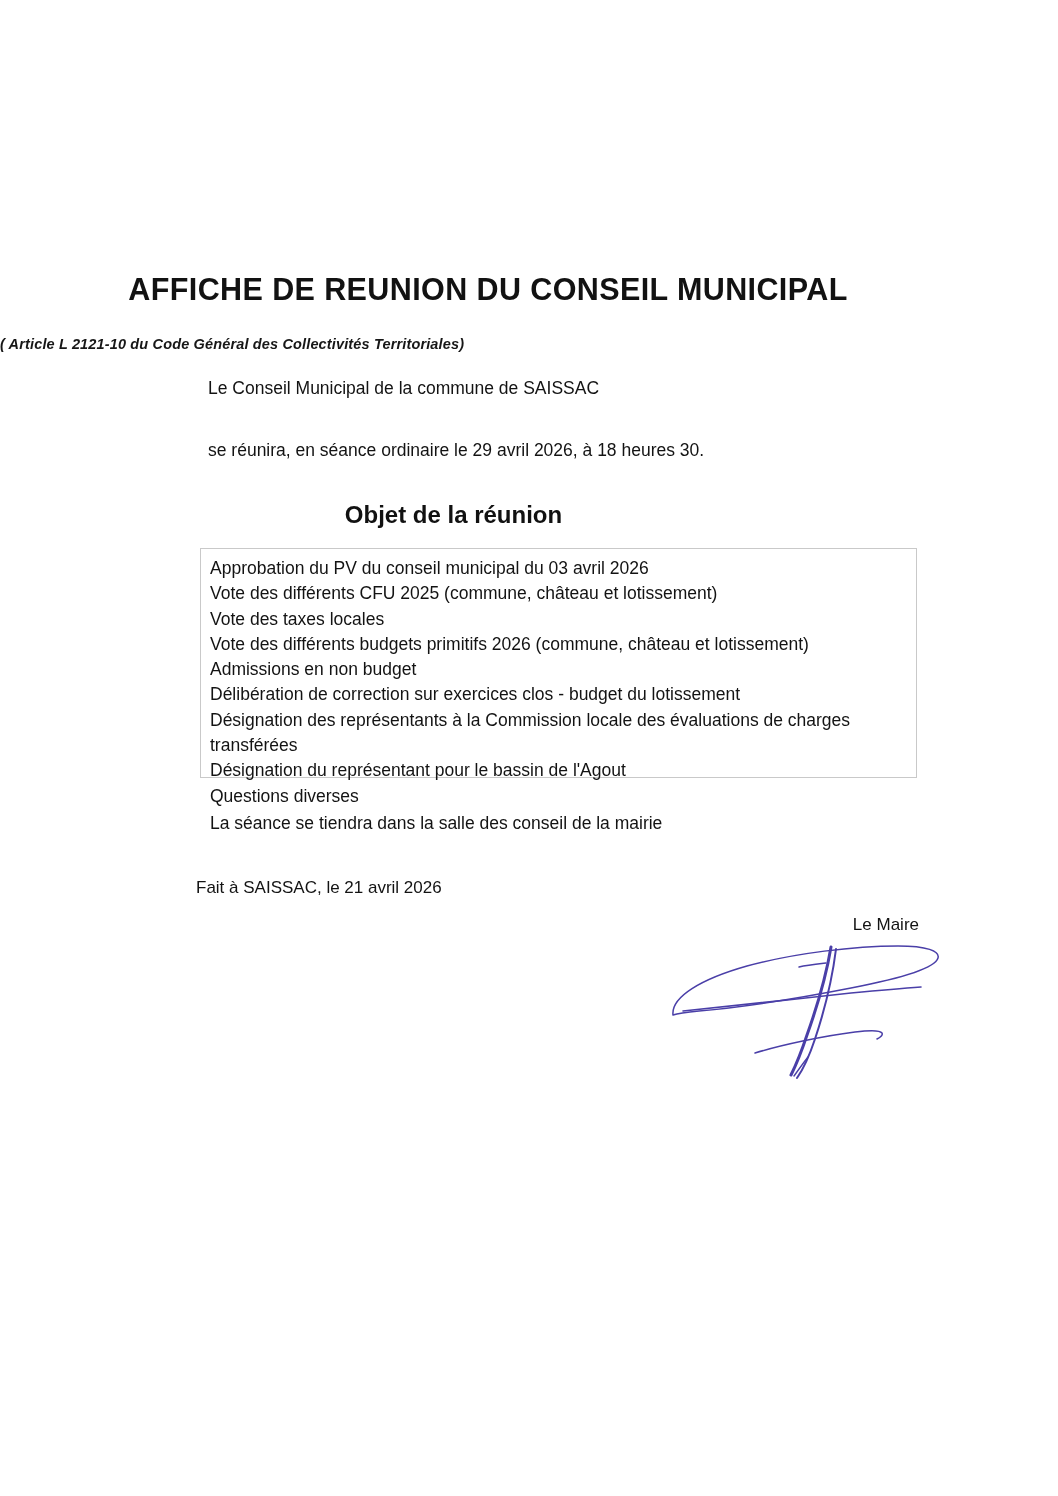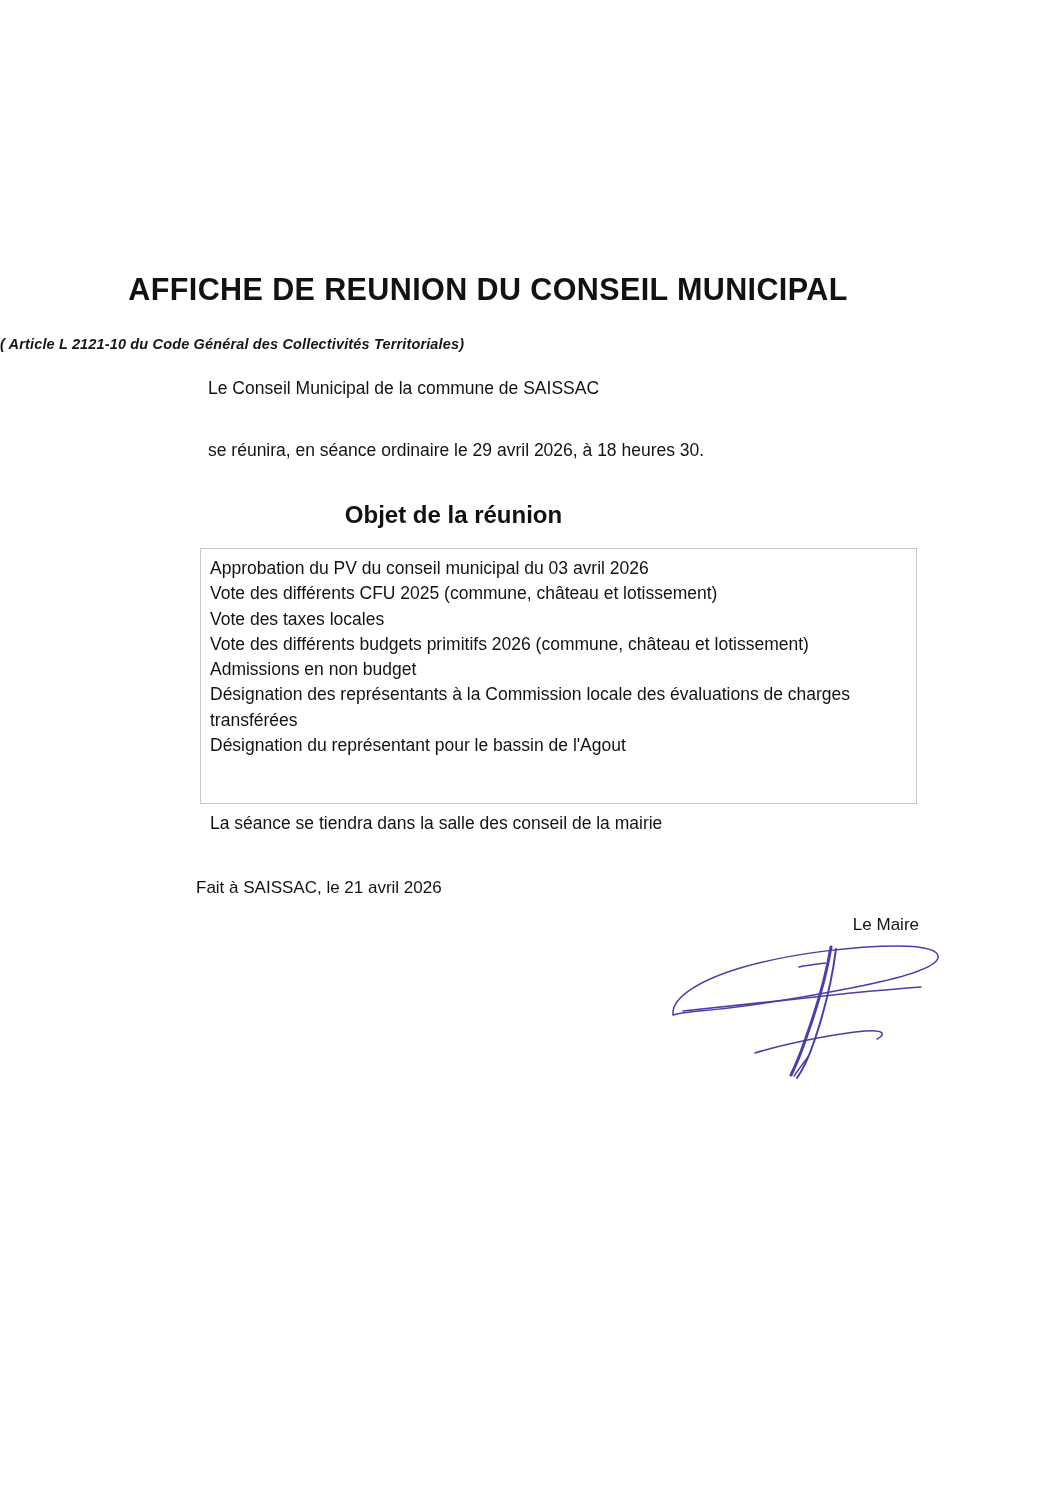--- a/index.html
+++ b/index.html
@@ -74,21 +74,21 @@
     color: #111111;
     white-space: nowrap;
   }
 
   
   .agenda-box {
     position: absolute;
     left: 200px;
     top: 548px;
     width: 717px;
-    height: 256px;
+    height: 230px;
     border: 1px solid #c9c9c9;
     background: transparent;
     padding: 7px 0 0 9px;
   }
   .agenda-list {
     list-style: none;
     margin: 0;
     padding: 0;
   }
   .agenda-list li {
@@ -152,22 +152,24 @@
 
   <div class="section-heading">Objet de la réunion</div>
 
   <div class="agenda-box">
     <ul class="agenda-list">
       <li>Approbation du PV du conseil municipal du 03 avril 2026</li>
       <li>Vote des différents CFU 2025 (commune, château et lotissement)</li>
       <li>Vote des taxes locales</li>
       <li>Vote des différents budgets primitifs 2026 (commune, château et lotissement)</li>
       <li>Admissions en non budget</li>
+      <li>Délibération de correction sur exercices clos - budget du lotissement</li>
       <li>Désignation des représentants à la Commission locale des évaluations de charges transférées</li>
       <li>Désignation du représentant pour le bassin de l'Agout</li>
+      <li>Questions diverses</li>
     </ul>
     <div class="agenda-closing">La séance se tiendra dans la salle des conseil de la mairie</div>
   </div>
 
   <div class="place-date">Fait à SAISSAC, le 21 avril 2026</div>
 
   <div class="signer-title">Le Maire</div>
 
   <div class="signature">
     <svg viewBox="0 0 295 150" xmlns="http://www.w3.org/2000/svg" fill="none" stroke="#4A3FA8" stroke-linecap="round" stroke-linejoin="round">

